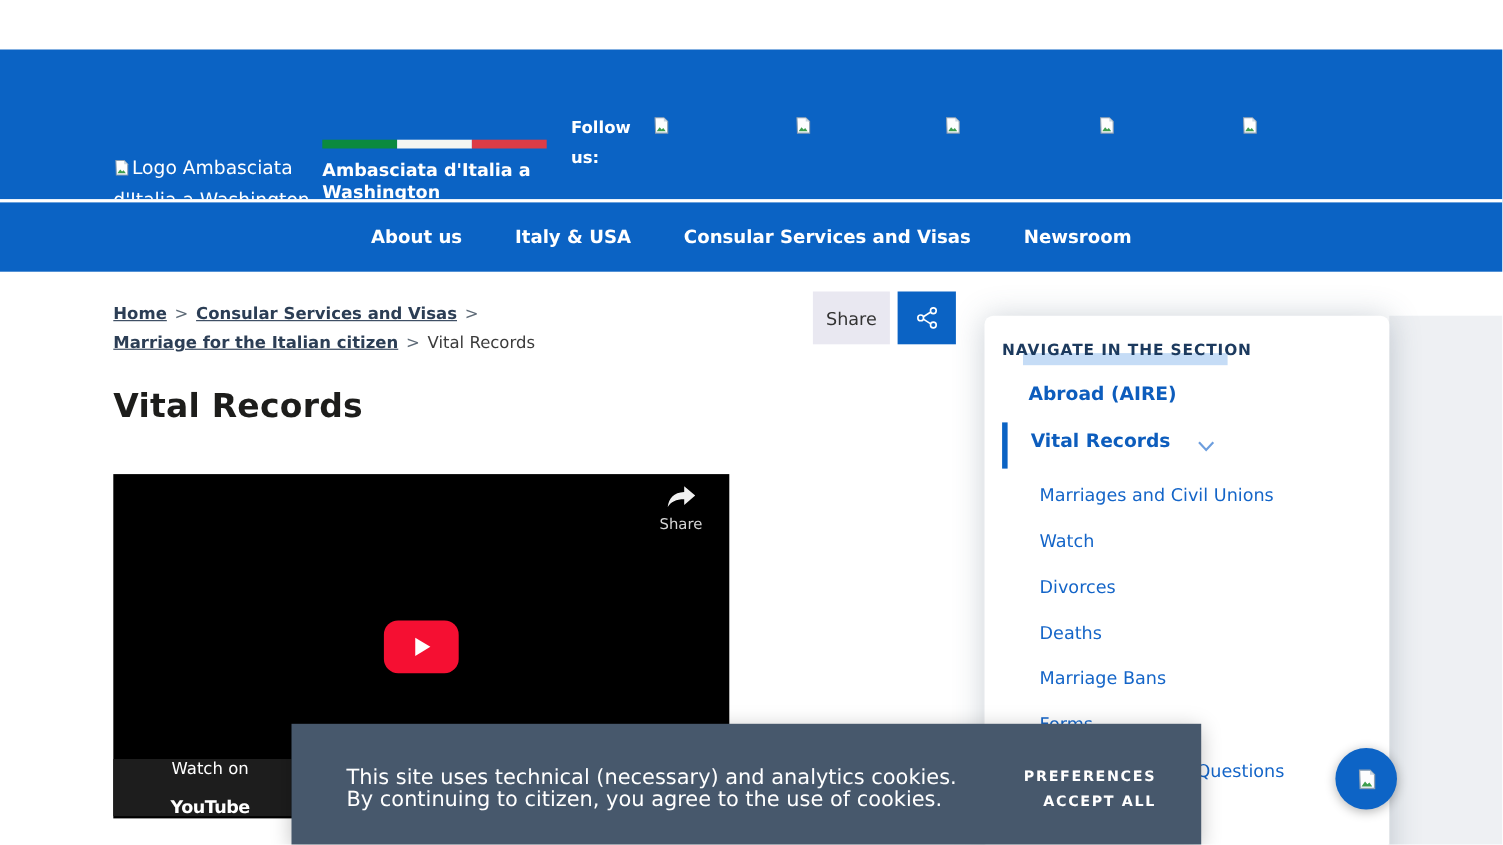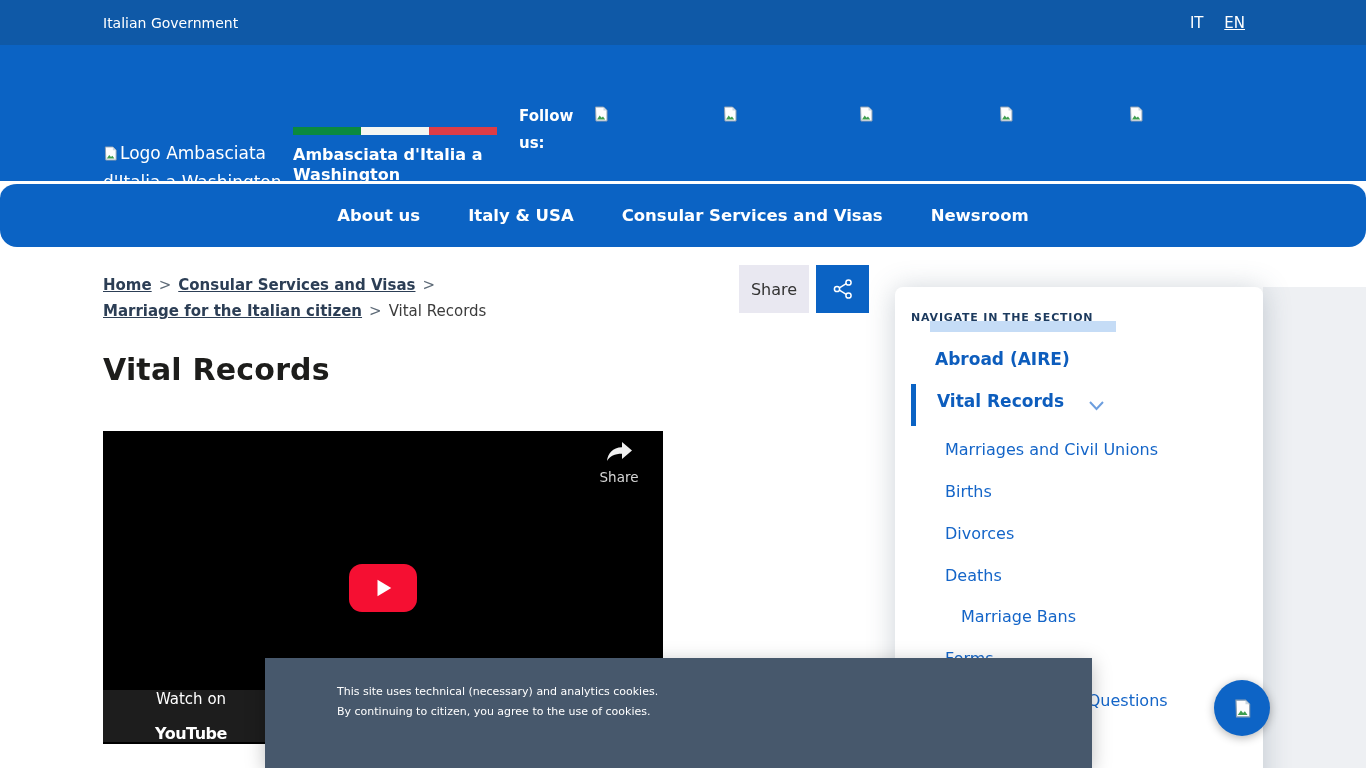--- a/index.html
+++ b/index.html
@@ -25,21 +25,21 @@
   .follow { position:absolute; left:519px; top:58px; width:72px; color:#fff; font-size:15px; font-weight:bold; line-height:27px; }
   .social { position:absolute; top:61px; width:18px; height:18px; cursor:pointer; }
   .search-input { position:absolute; left:945px; top:132px; width:262px; height:34px; background:transparent; border:none; outline:none;
                   color:#fff; font-size:16px; font-weight:bold; font-family:inherit; }
   .search-input::placeholder { color:rgba(255,255,255,.95); font-weight:bold; }
   .search-underline { position:absolute; left:945px; top:169px; width:300px; height:2px; background:rgba(255,255,255,.95); }
   .search-btn { position:absolute; left:1210px; top:134px; width:32px; height:32px; background:transparent; border:none; cursor:pointer; }
 
   
   .mainnav { position:absolute; left:0; top:181px; width:1366px; height:66px; background:#0b63c4; border-top:3px solid #fff;
-             display:flex; justify-content:center; align-items:center; gap:48px;border-radius:17px; }
+             display:flex; justify-content:center; align-items:center; gap:48px; }
   .mainnav a { color:#fff; font-size:16.5px; font-weight:600; text-decoration:none; cursor:pointer; }
 
   
   .gutter { position:absolute; left:1263px; top:287px; width:103px; height:481px; background:#eef0f3; }
 
   
   .breadcrumb { position:absolute; left:103px; top:272px; width:620px; font-size:15px; line-height:26px; color:#3c3c3c; }
   .breadcrumb a { color:#2c3e55; font-weight:bold; text-decoration:underline; cursor:pointer; }
   .bc-sep { color:#5d6a77; margin:0 7px; }
   .bc-current { color:#3c3c3c; }
@@ -62,32 +62,32 @@
   .yt-play { position:absolute; left:246px; top:133px; width:68px; height:48px; background:#f50f32; border:none; border-radius:13px;
              display:flex; align-items:center; justify-content:center; cursor:pointer; }
   .yt-chip { position:absolute; left:0; bottom:2px; width:162px; height:52px; background:#1d1d1d;
              display:flex; align-items:center; padding-left:14px; gap:8px; cursor:pointer;flex-direction:column; }
   .yt-chip .wlbl { color:#fff; font-size:15px; }
   .yt-wordmark { color:#fff; font-size:16px; font-weight:bold; letter-spacing:-.5px; }
 
   
   .sidebar { position:absolute; left:895px; top:287px; width:368px; height:520px; background:#fff; border-radius:8px;
              box-shadow:0 2px 28px rgba(70,90,110,.28); }
-  .sb-heading { position:absolute; left:16px; top:24px; font-size:11px; font-weight:bold; letter-spacing:.8px; color:#1c3a5e; z-index:1; }
+  .sb-heading { position:absolute; left:16px; top:24px; font-size:14px; font-weight:bold; letter-spacing:.8px; color:#1c3a5e; z-index:1; }
   .sb-highlight { position:absolute; left:35px; top:34px; width:186px; height:11px; background:#c5dcf6; z-index:0; }
   .sb-link { position:absolute; color:#1465c8; cursor:pointer; white-space:nowrap; }
   .sb-l1 { font-size:17px; font-weight:bold; color:#0d5dbd; }
   .sb-l2 { font-size:16px;text-align:center; }
   .sb-activebar { position:absolute; left:16px; top:97px; width:5px; height:42px; background:#0b63c4; }
   .sb-chevron { position:absolute; left:193px; top:110px; }
 
   
   .cookie { position:absolute; left:265px; top:658px; width:827px; height:110px; background:#47586c;
             box-shadow:0 4px 18px rgba(0,0,0,.25); }
-  .cookie-text { position:absolute; left:50px; top:24px; color:#fff; font-size:11px; line-height:20px;margin-left:22px; }
+  .cookie-text { position:absolute; left:50px; top:39px; color:#fff; font-size:19px; line-height:20px; }
   .cookie-actions { position:absolute; right:41px; top:37px; text-align:right; }
   .cookie-actions button { display:block; margin-left:auto; background:none; border:none; color:#fff; font-family:inherit;
             font-size:13px; font-weight:bold; letter-spacing:1.5px; line-height:23px; cursor:pointer; }
 
   
   .float-btn { position:absolute; left:1214px; top:680px; width:56px; height:56px; border-radius:50%;
                background:#0d64c6; border:none; box-shadow:0 2px 10px rgba(0,0,0,.3);
                display:flex; align-items:center; justify-content:center; cursor:pointer; }
 </style>
 </head>
@@ -98,27 +98,20 @@
     <g id="broken-img">
       <path d="M2.5 1h8l3.5 3.5V15h-11z" fill="#fdfdfe" stroke="#8fa1b3" stroke-width="1"></path>
       <path d="M10.5 1v3.5H14z" fill="#c9d5df"></path>
       <path d="M4 13.4l2.7-3.8 1.8 2.1 1.5-1.3 2.2 3z" fill="#3e9e4f"></path>
     </g>
   </defs>
 </svg>
 
 <div id="screen">
 
-  <div class="topbar">
-    <span class="gov-label">Italian Government</span>
-    <div class="lang-switch">
-      <span class="lang-it">IT</span>
-      <span class="lang-en">EN</span>
-    </div>
-  </div>
 
   <div class="header">
     <div class="logo-wrap">
       <svg class="bimg" width="15" height="15" viewBox="0 0 16 16">
           <use href="#broken-img"></use>
         </svg><span>Logo Ambasciata d'Italia a Washington</span>
     </div>
 
     <div class="flag">
       <div class="g"></div>
@@ -218,34 +211,38 @@
 
     <div class="sb-activebar"></div>
     <a class="sb-link sb-l1" style="left:42px; top:104px">Vital Records</a>
     <span class="sb-chevron">
       <svg width="17" height="12" viewBox="0 0 17 12" fill="none" stroke="#6d9ede" stroke-width="2">
           <polyline points="2,2 8.5,9 15,2"></polyline>
         </svg>
     </span>
 
     <a class="sb-link sb-l2" style="left:50px; top:153px">Marriages and Civil Unions</a>
-    <a class="sb-link sb-l2" style="left:50px; top:195px">Births</a>
+    <a class="sb-link sb-l2" style="left:50px; top:195px">Watch</a>
     <a class="sb-link sb-l2" style="left:50px; top:237px">Divorces</a>
     <a class="sb-link sb-l2" style="left:50px; top:279px">Deaths</a>
-    <a class="sb-link sb-l2" style="left:66px; top:320px">Marriage Bans</a>
+    <a class="sb-link sb-l2" style="left:50px; top:320px">Marriage Bans</a>
     <a class="sb-link sb-l2" style="left:50px; top:362px">Forms</a>
     <a class="sb-link sb-l2" style="left:50px; top:404px">Frequently Asked Questions</a>
     <a class="sb-link sb-l2" style="left:50px; top:446px">Useful information</a>
   </aside>
 
   <div class="cookie">
     <div class="cookie-text">
       <div>This site uses technical (necessary) and analytics cookies.</div>
       <div>By continuing to citizen, you agree to the use of cookies.</div>
     </div>
+    <div class="cookie-actions">
+      <button>PREFERENCES</button>
+      <button>ACCEPT ALL</button>
+    </div>
   </div>
 
   <button class="float-btn">
     <svg width="19" height="19" viewBox="0 0 16 16">
         <use href="#broken-img"></use>
       </svg>
   </button>
 
 </div>
 

